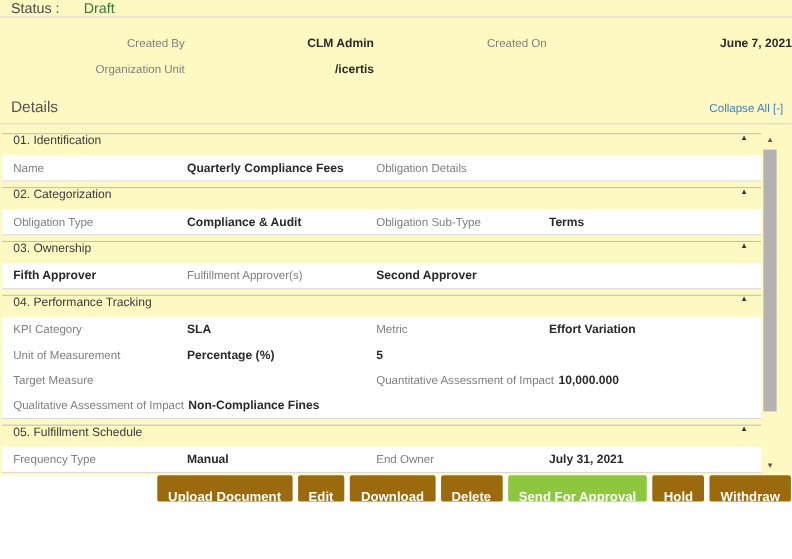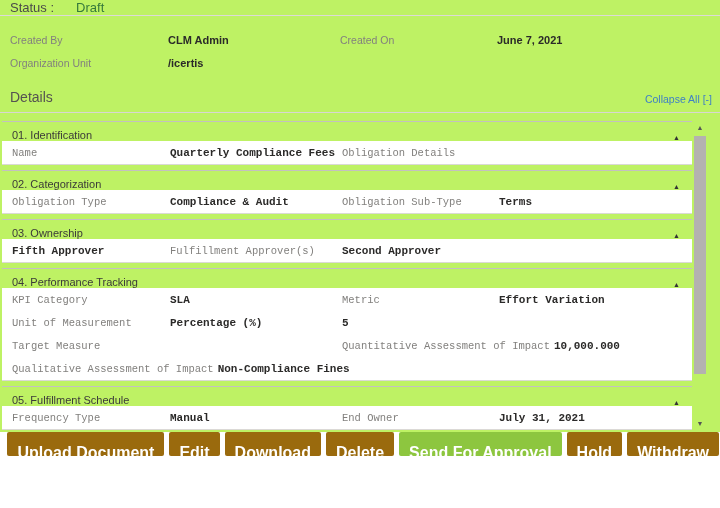--- a/index.html
+++ b/index.html
@@ -1,61 +1,61 @@
 <!DOCTYPE html>
 <html><head>
 <meta charset="utf-8">
 <style>
   * { margin:0; padding:0; box-sizing:border-box; }
   html,body { width:720px; height:508px; overflow:hidden; }
   body { font-family:"Liberation Sans","DejaVu Sans",sans-serif; background:#fff; }
-  .page { width:720px; height:448px; background:#bef264; display:flex; flex-direction:column; }
+  .page { width:720px; height:448px; background:#fef9c3; display:flex; flex-direction:column; }
 
   
   .status-bar { height:28px; border-bottom:1px solid #dcdad7; display:flex; align-items:center;
                 padding:0 10px; font-size:13px; color:#4a4a4a; }
   .status-value { color:#35793b; margin-left:22px; }
 
   
-  .info { padding:13px 0 11px 0; }
+  .info { padding:13px 0 11px 0;text-align:right; }
   .info-grid { display:grid; grid-template-columns:158px 172px 157px 1fr; padding-left:10px; }
   .info-grid > div { height:23px; line-height:23px; white-space:nowrap; }
   .flabel { color:#82807e; font-size:10.5px; }
   .fvalue { color:#2b2a29; font-size:11px; font-weight:600; }
 
   
   .details-header { display:flex; justify-content:space-between; align-items:flex-end;
                     padding:3px 8px 7px 10px; border-bottom:1px solid #d8d6d3; }
   .details-title { font-size:14px; color:#555351;text-align:center; }
   .collapse-all { font-size:10.5px; color:#3f80c5; cursor:pointer; text-decoration:none; }
 
   
   .scroll-area { margin-top:8px; height:311px; position:relative; }
   .sections { margin-left:2px; width:690px; }
   .section { margin-bottom:5px; }
-  .section-header { border-top:1px solid #c3c1bf; height:20px; display:flex; align-items:flex-end;
+  .section-header { border-top:1px solid #c3c1bf; height:20px; display:flex; align-items:flex-start;
                     justify-content:space-between; padding:0 12px 0 10px; cursor:pointer; }
   .section-title { font-size:11px; color:#3b3a39; }
   .caret { font-size:7px; color:#333; }
   .rows { background:#fff; border-bottom:1px solid #dbd9d6; }
   .row { display:grid; grid-template-columns:minmax(158px,max-content) 172px minmax(157px,max-content) 1fr;
-         padding-left:10px; height:23px; align-items:center;font-family:Liberation Mono, monospace; }
+         padding-left:10px; height:23px; align-items:center; }
   .row > div { white-space:nowrap; padding-right:4px; }
 
   
   .scrollbar { position:absolute; top:2px; bottom:3px; right:14px; width:12px; }
   .sb-up { position:absolute; top:0; left:0; width:12px; text-align:center; font-size:7px; color:#555; line-height:10px; cursor:pointer; }
   .sb-down { position:absolute; bottom:0; left:0; width:12px; text-align:center; font-size:7px; color:#555; line-height:10px; cursor:pointer; }
   .sb-thumb { position:absolute; top:13px; left:0; width:12px; height:238px; background:#b4b2b0; cursor:pointer; }
 
   
   .footer { margin-top:auto; background:#fff; height:38px; display:flex; align-items:center;
             justify-content:flex-end; gap:5px; padding-right:1px; }
   .btn { height:24px; border:none; border-radius:2px; padding:12px 10px; font-family:inherit;
-         font-size:16px; font-weight:bold; color:#fff; cursor:pointer; }
+         font-size:12px; font-weight:bold; color:#fff; cursor:pointer; }
   .btn-brown { background:#9a6a0d; }
   .btn-green { background:#8dc63f; }
 </style>
 </head>
 <body>
 
 <div class="page">
 
   <div class="status-bar">
     <span>Status :</span>

